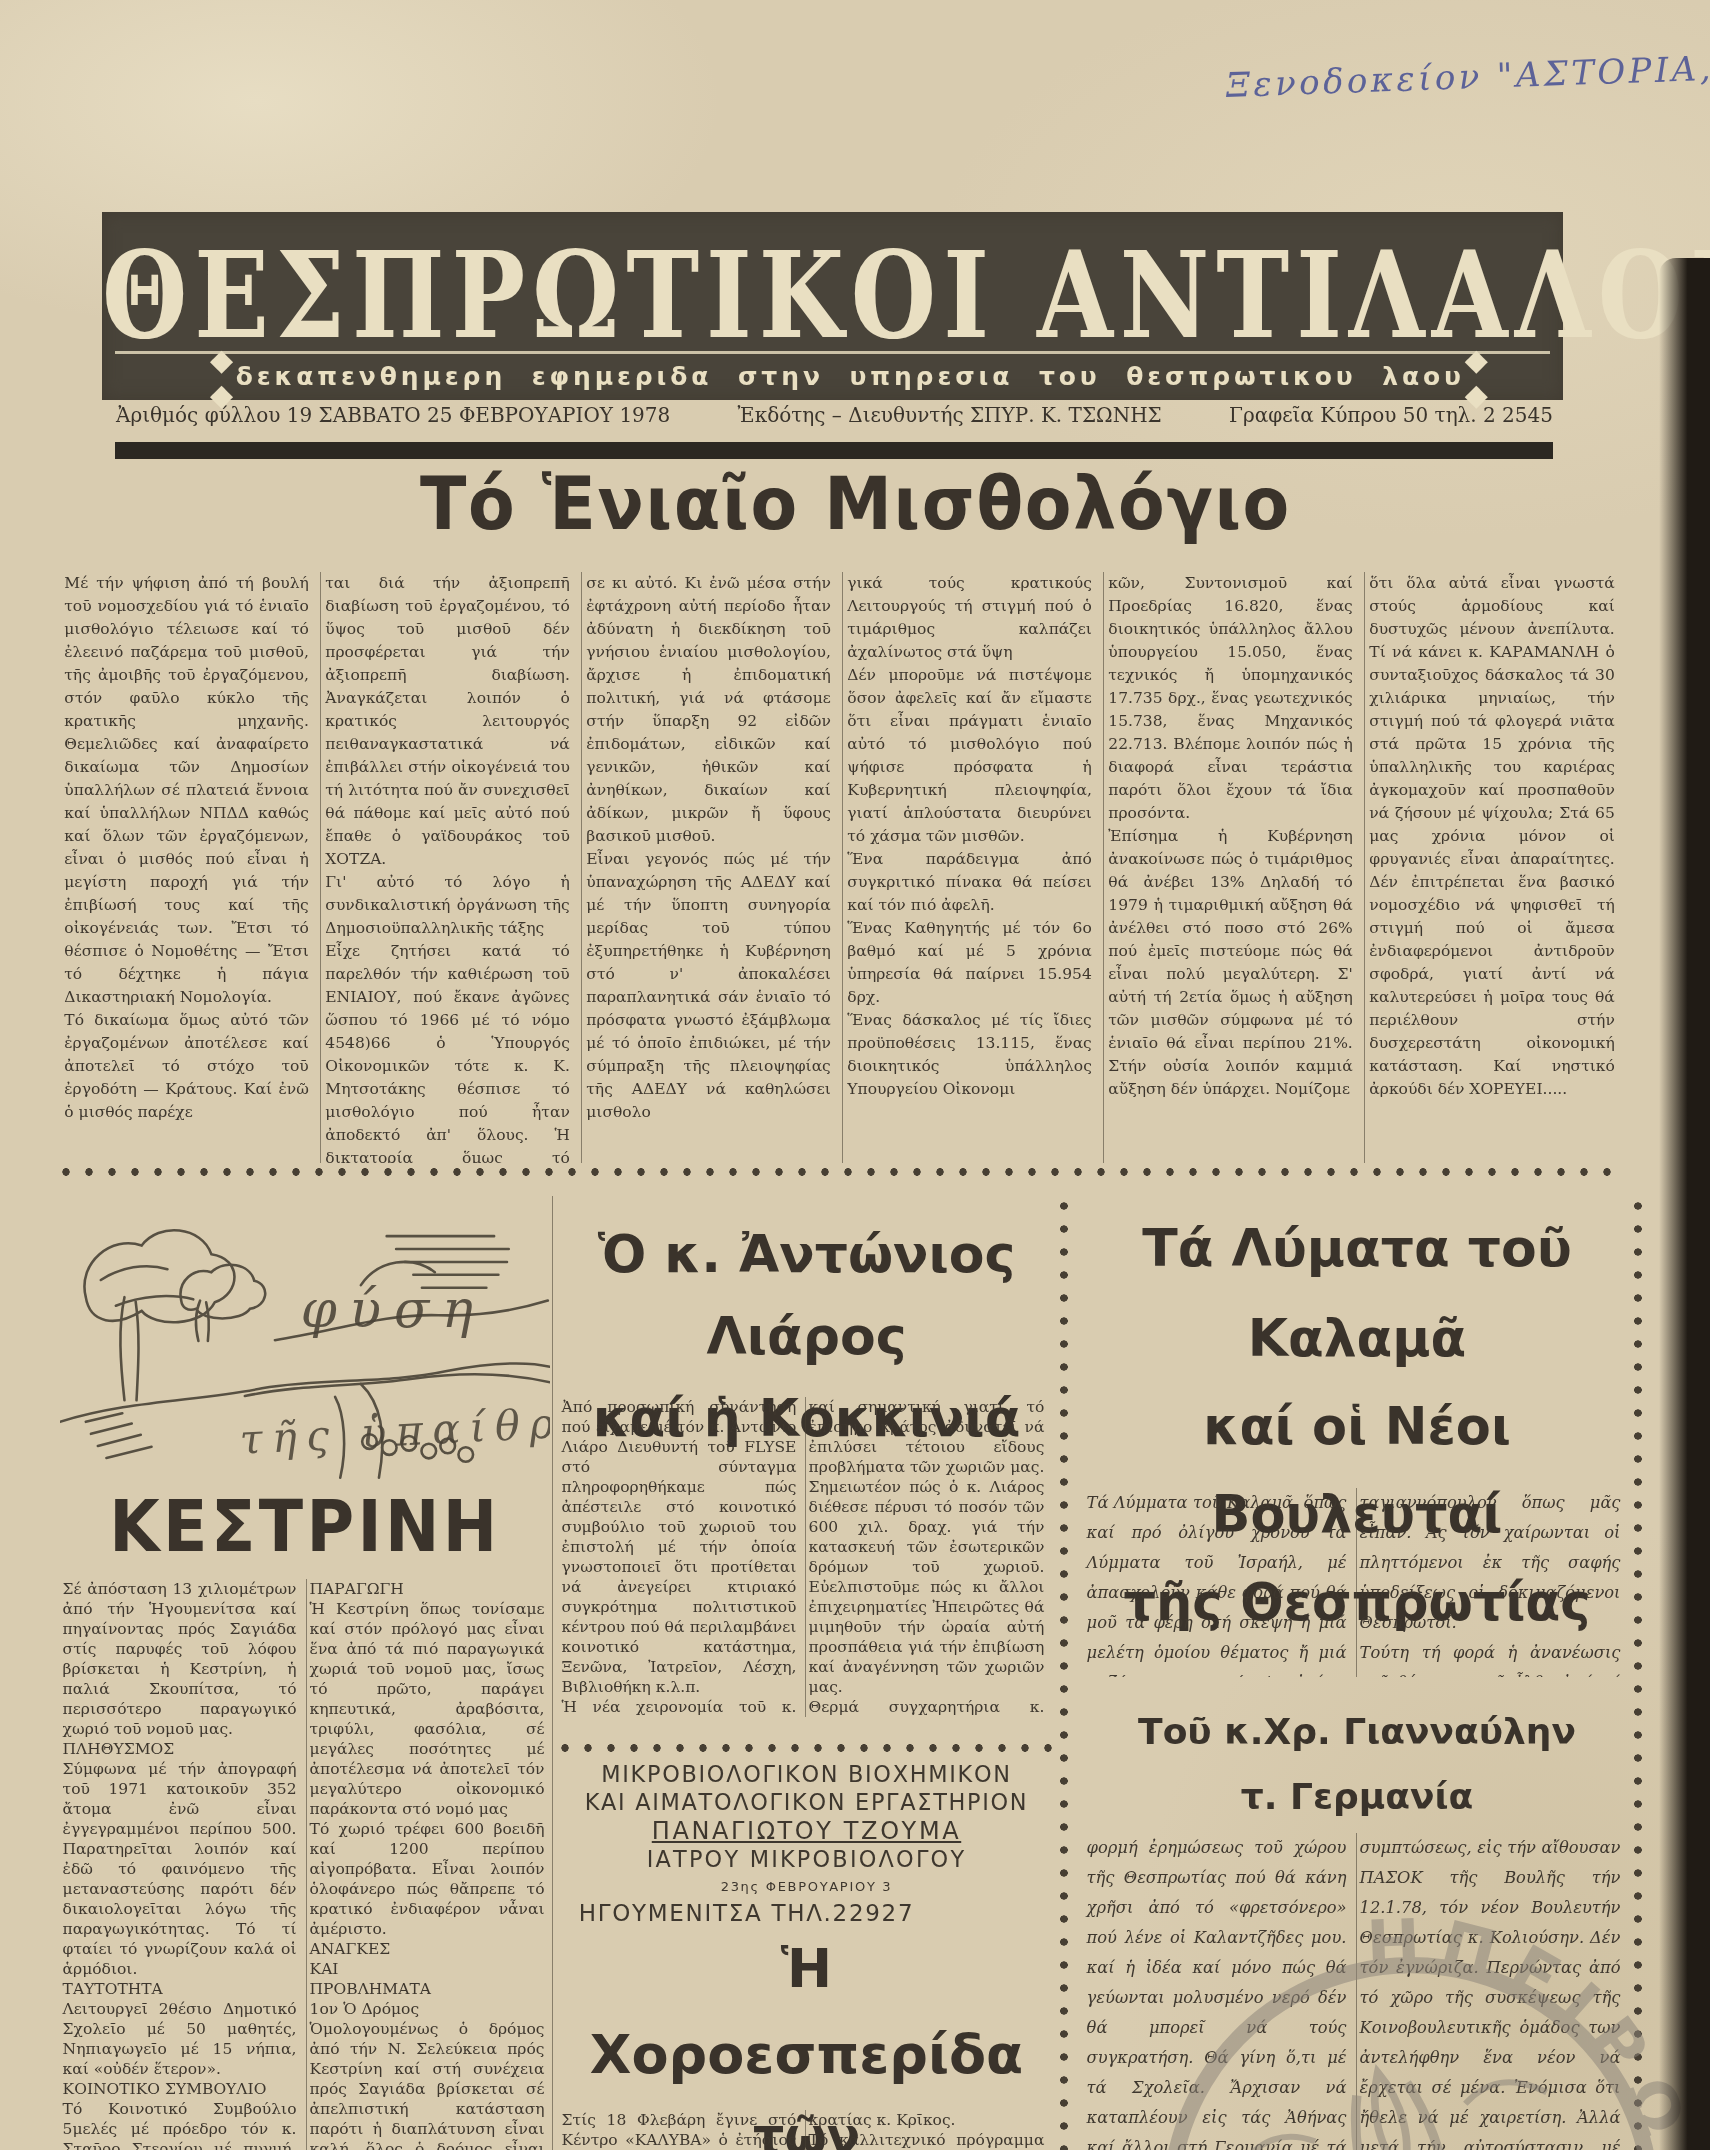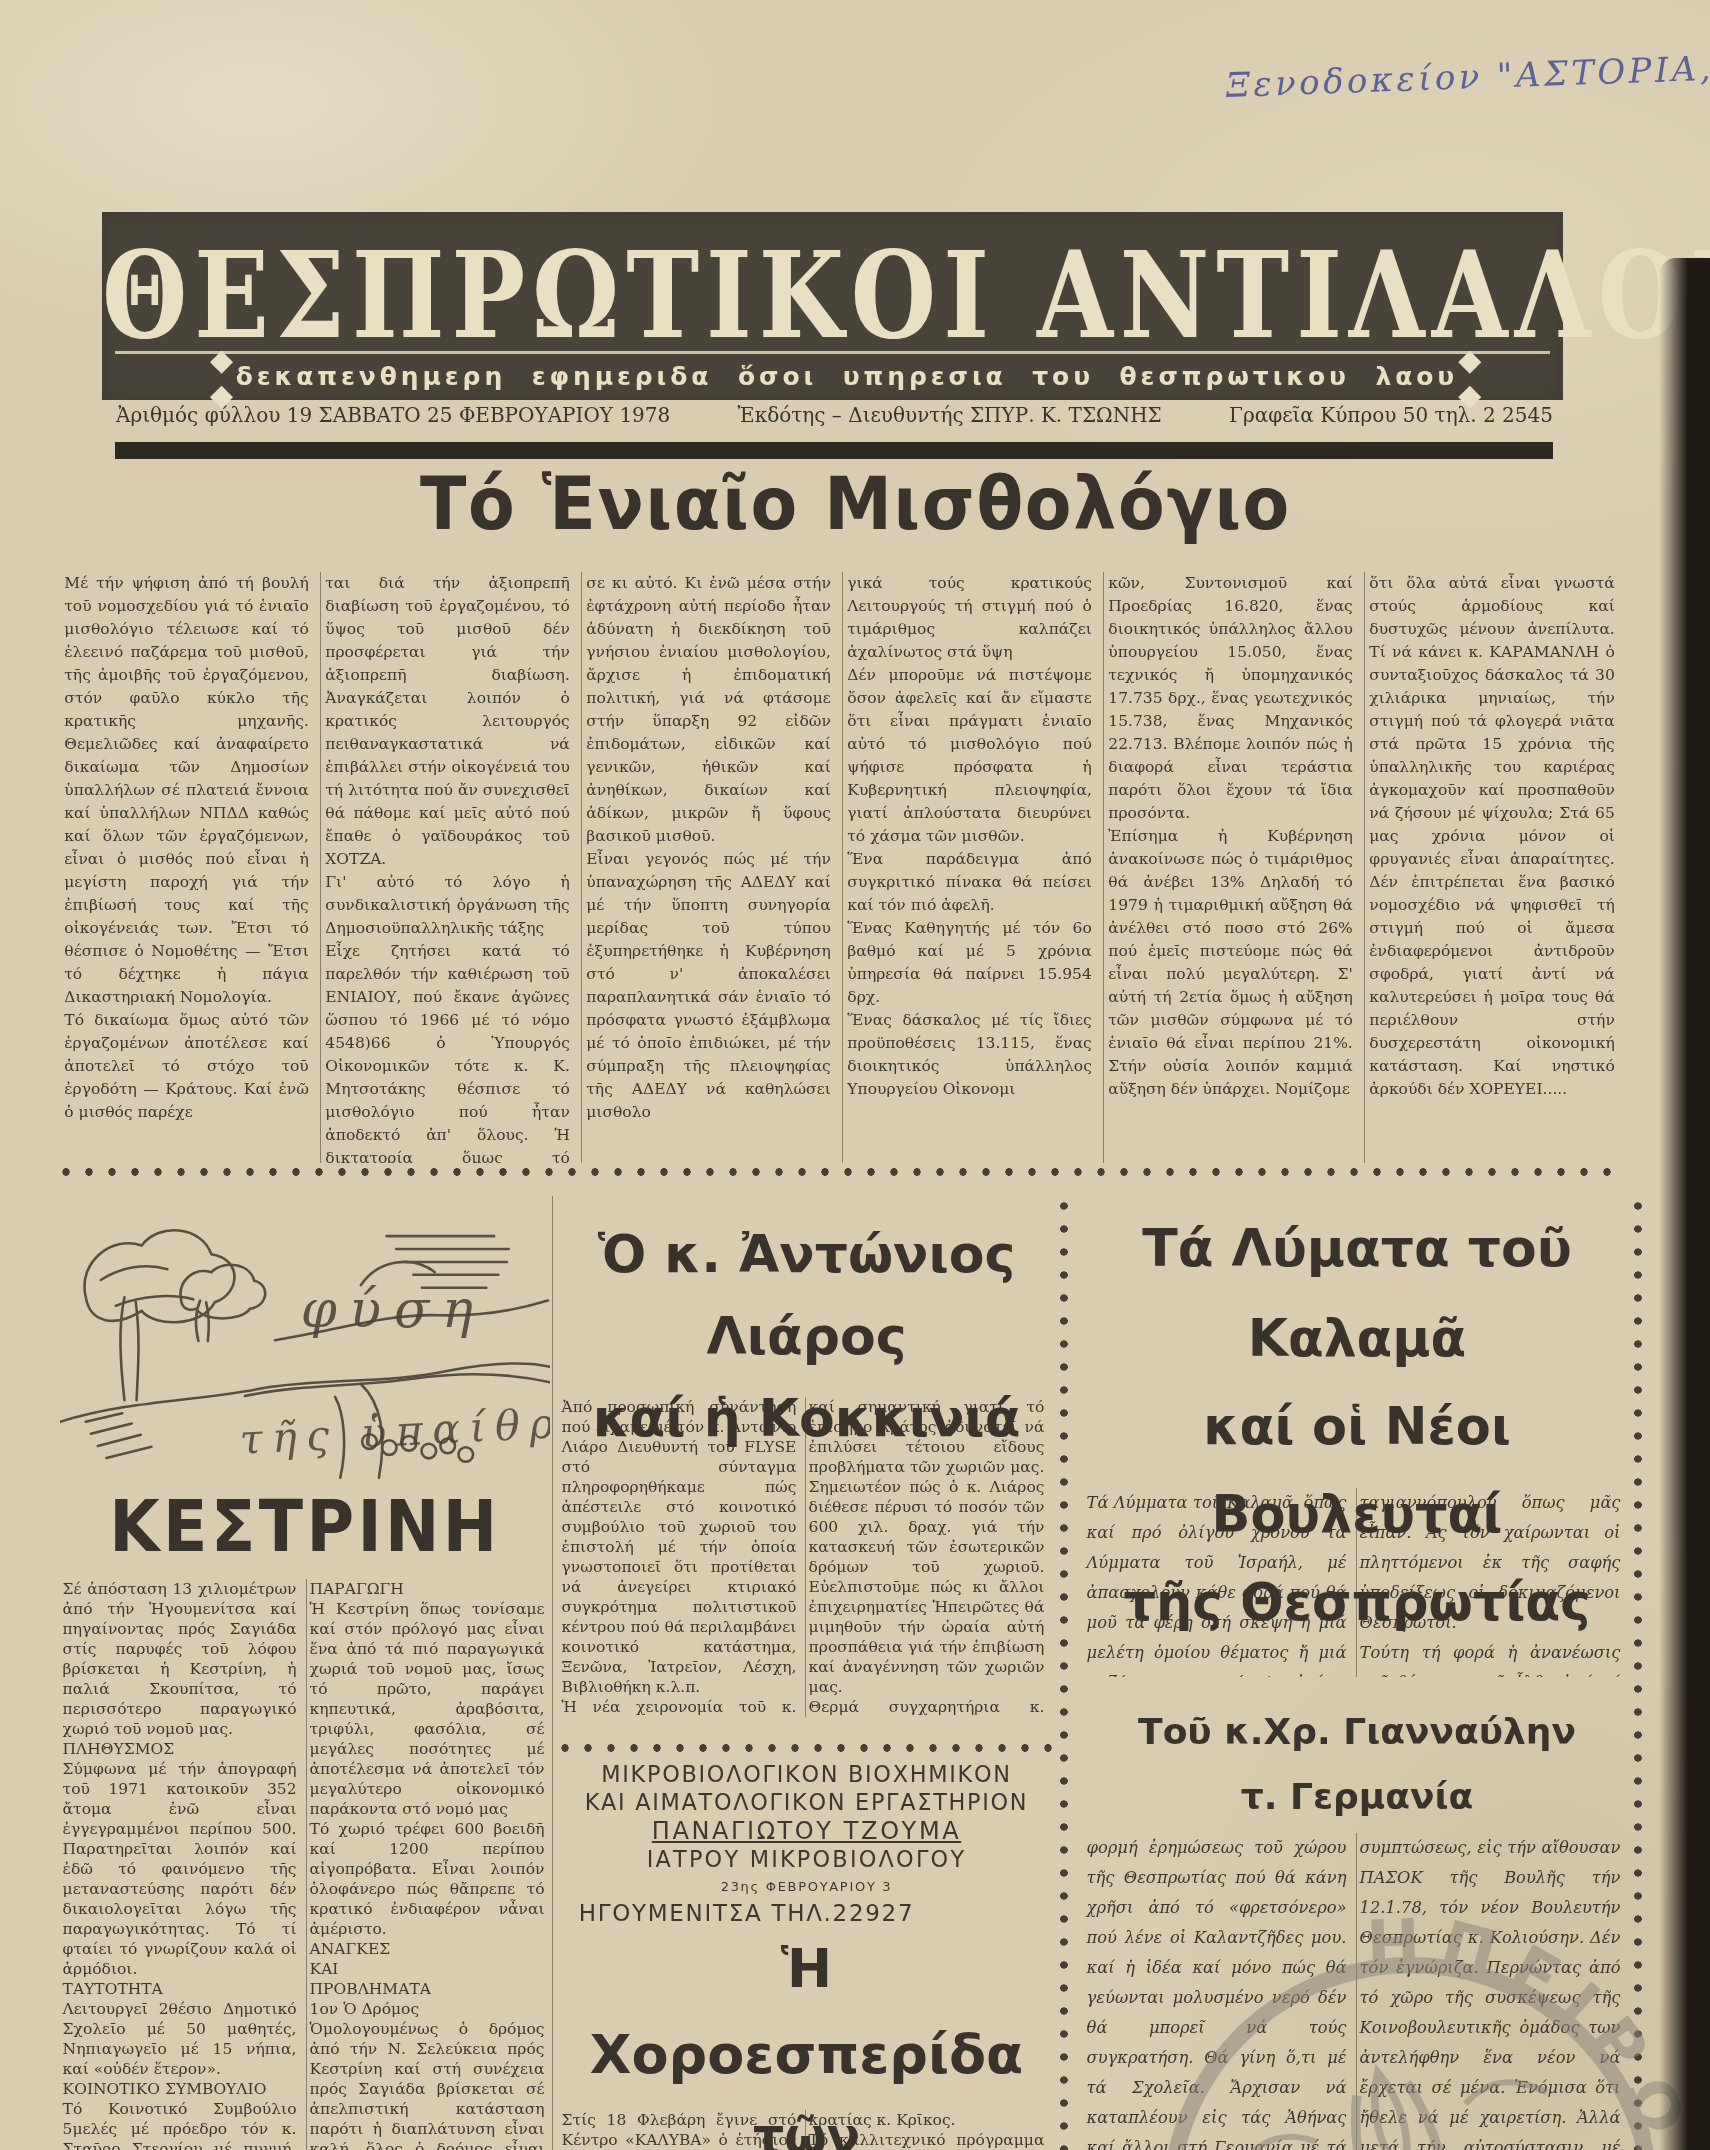--- a/index.html
+++ b/index.html
@@ -124,21 +124,21 @@
 
 <div class="page">
 
   <div class="abs handwriting">Ξενοδοκείον "ΑΣΤΟΡΙΑ,</div>
 
   <div class="abs masthead">
     <div class="mast-title">ΘΕΣΠΡΩΤΙΚΟΙ ΑΝΤΙΛΑΛΟΙ</div>
     <div class="mast-line"></div>
     <div class="mast-subrow">
       <span class="diamonds">◆ ◆</span>
-      <span class="mast-subtitle">δεκαπενθημερη εφημεριδα ὅσοι υπηρεσια του θεσπρωτικου λαου</span>
+      <span class="mast-subtitle">δεκαπενθημερη εφημεριδα στην υπηρεσια του θεσπρωτικου λαου</span>
       <span class="diamonds">◆ ◆</span>
     </div>
   </div>
 
   <div class="abs issue-row">
     <span>Ἀριθμός φύλλου 19 ΣΑΒΒΑΤΟ 25 ΦΕΒΡΟΥΑΡΙΟΥ 1978</span>
     <span>Ἐκδότης – Διευθυντής ΣΠΥΡ. Κ. ΤΣΩΝΗΣ</span>
     <span>Γραφεῖα Κύπρου 50 τηλ. 2 2545</span>
   </div>
   <div class="abs black-rule"></div>

